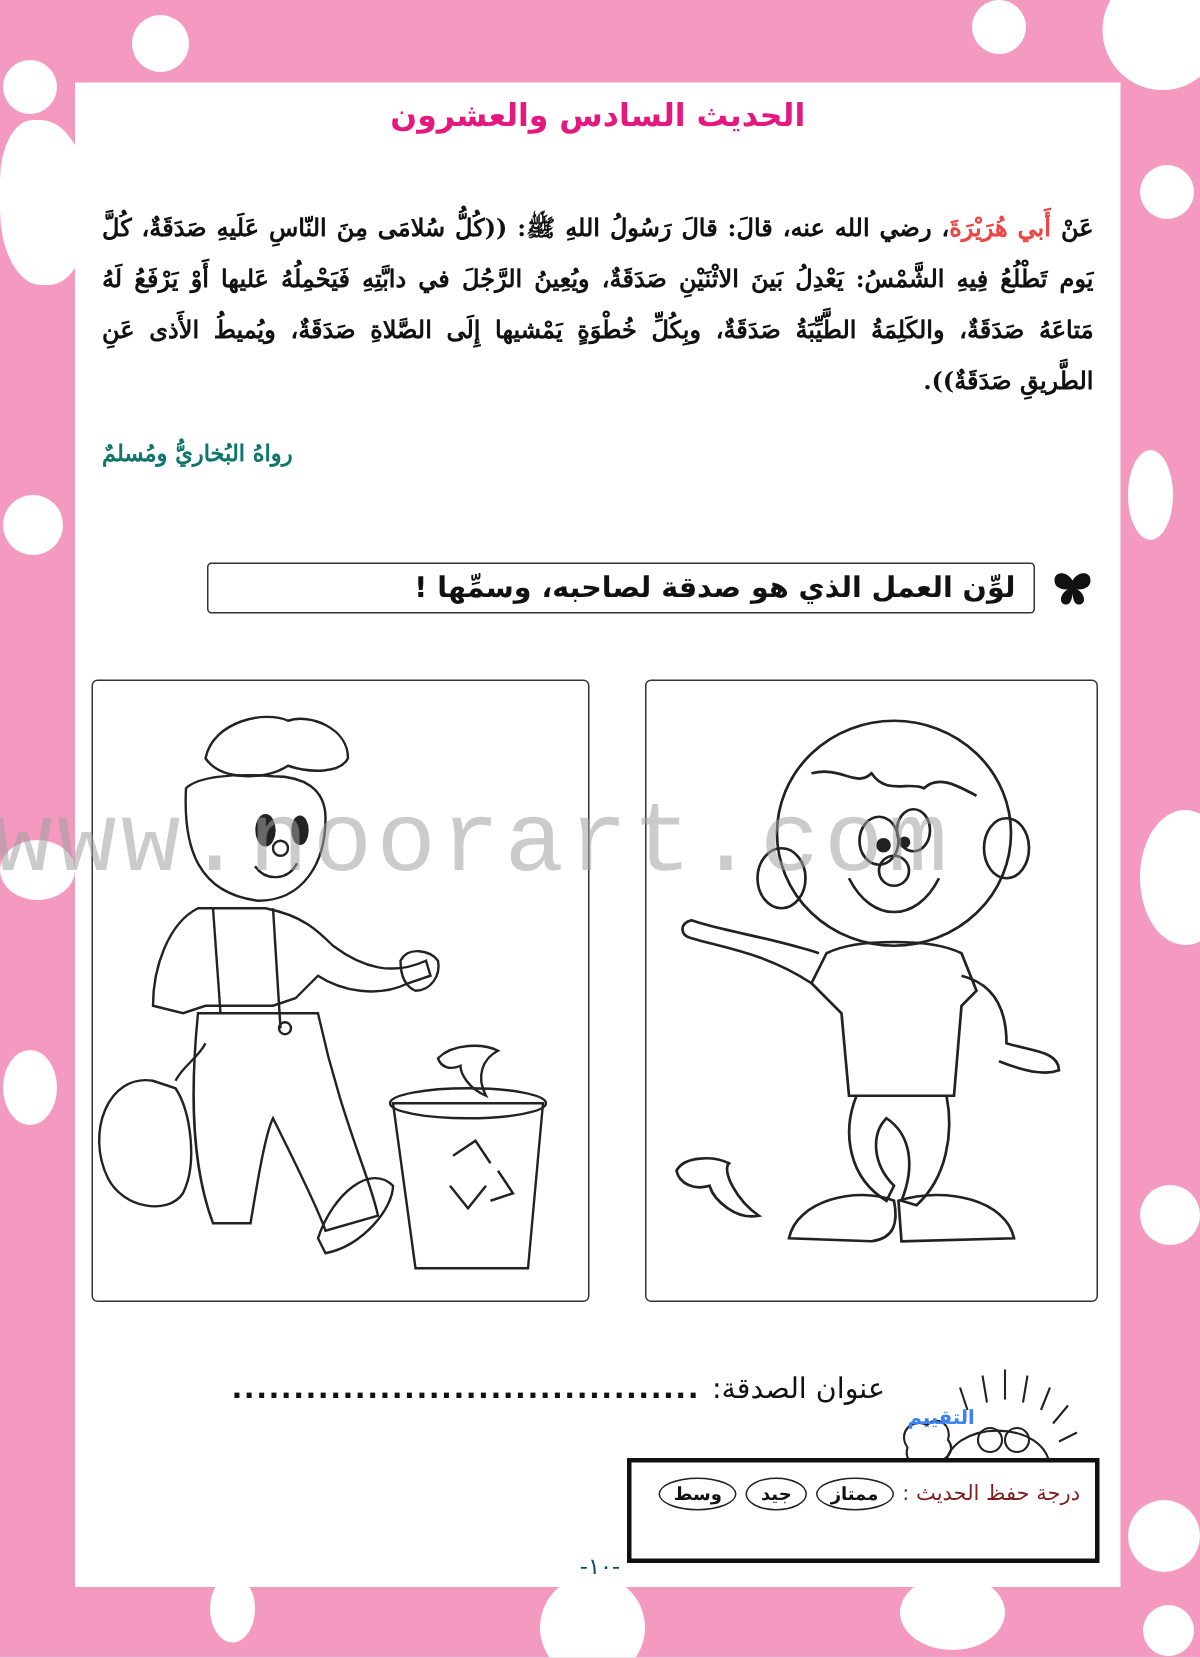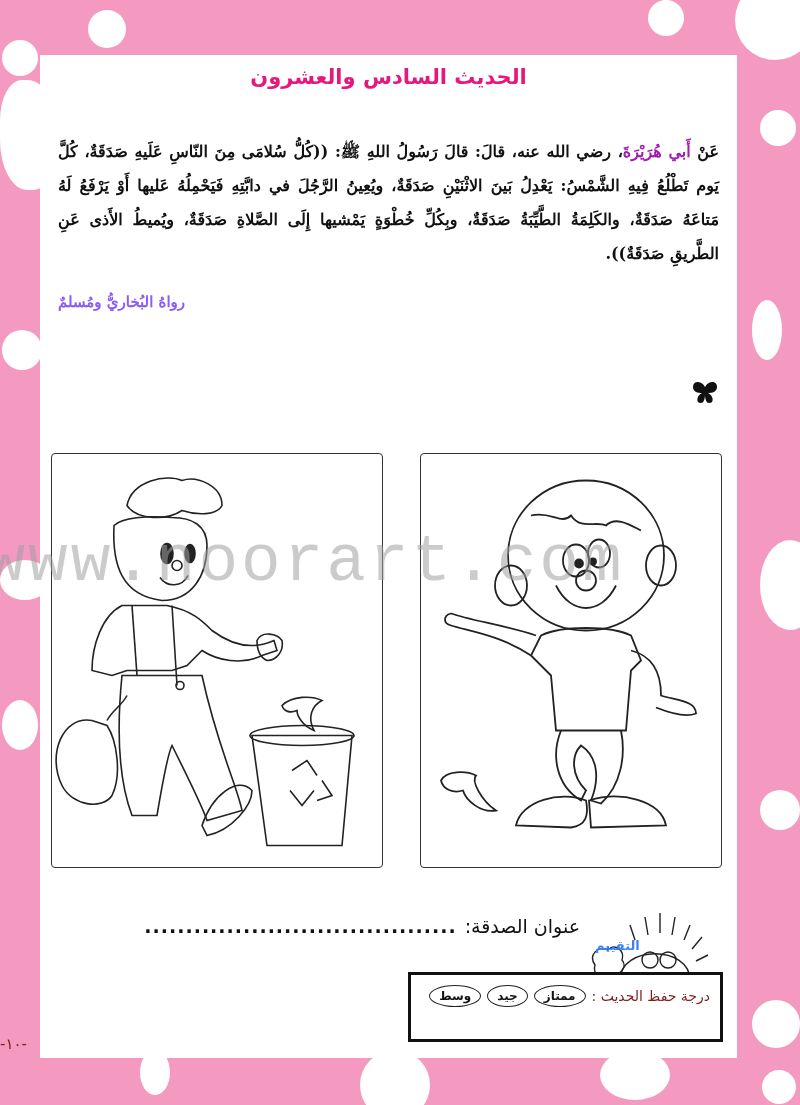--- a/index.html
+++ b/index.html
@@ -3,39 +3,39 @@
 <meta charset="utf-8">
 <style>
   html, body { margin: 0; padding: 0; }
   body {
     width: 800px; height: 1105px; position: relative; overflow: hidden;
     background: #f49ac1;
     font-family: "DejaVu Sans", sans-serif;
   }
   .blob { position: absolute; background: #ffffff; border-radius: 50%; }
   .panel {
-    position: absolute; left: 40px; top: 55px; width: 697px; height: 1003px;
+    position: absolute; left: 50px; top: 55px; width: 697px; height: 1003px;
     background: #ffffff;
   }
   .rtl { direction: rtl; unicode-bidi: embed; }
   .title {
     position: absolute; left: 0; right: 0; text-align: center;
     color: #e5187f; font-family: "DejaVu Sans", sans-serif; font-weight: bold;
   }
   .title1 { top: 10px; font-size: 21px; }
   .title2 { top: 38px; font-size: 21px; }
   .hadith {
     position: absolute; left: 18px; right: 18px; top: 80px;
     font-family: "DejaVu Serif", serif; font-size: 16px; font-weight: bold;
     line-height: 34px; color: #111; text-align: justify; text-align-last: right;
   }
-  .hadith .narrator { color: #a21caf; }
+  .hadith .narrator { color: #ef4444; }
   .source {
     position: absolute; left: 18px; top: 238px;
-    color: #8b5cf6; font-family: "DejaVu Serif", serif; font-size: 15px; font-weight: bold;
+    color: #0f766e; font-family: "DejaVu Serif", serif; font-size: 15px; font-weight: bold;
   }
   .instr-box {
     position: absolute; left: 88px; top: 320px; width: 552px; height: 34px;
     border: 1.5px solid #333; border-radius: 3px; background: #fff;
     font-size: 19px; font-weight: bold; color: #111;
     display: flex; align-items: center; justify-content: flex-start;
     padding-right: 12px; box-sizing: border-box;
   }
   .butterfly { position: absolute; left: 652px; top: 326px; width: 26px; height: 24px; }
   .frame {
@@ -64,22 +64,22 @@
     position: absolute; left: 368px; top: 917px; width: 315px; height: 70px;
     border: 3px solid #111; background: #fff; box-sizing: border-box;
     display: flex; align-items: flex-start; padding: 10px 10px 0 0; gap: 6px;
   }
   .rating-label { font-size: 14px; color: #7f1d1d; white-space: nowrap; margin-top: 3px; }
   .pill {
     border: 1.5px solid #222; border-radius: 50%; padding: 3px 9px;
     font-size: 12px; font-weight: bold; color: #111; background: #fff;
   }
   .page-number {
-    position: absolute; left: 0; width: 800px; top: 1035px; 
-    font-size: 15px; color: #7f1d1d; z-index: 3;
+    position: absolute; left: 0; width: 800px; top: 1035px; text-align: center;
+    font-size: 15px; color: #0c4a6e; z-index: 3;
   }
 </style>
 </head>
 <body>
 
 <div class="blob" style="left:88px;top:10px;width:38px;height:38px;"></div>
 <div class="blob" style="left:2px;top:40px;width:36px;height:36px;"></div>
 <div class="blob" style="left:648px;top:0px;width:36px;height:36px;"></div>
 <div class="blob" style="left:0px;top:80px;width:60px;height:110px;border-radius:40% 60% 50% 50%;"></div>
 <div class="blob" style="left:735px;top:-20px;width:80px;height:80px;"></div>
@@ -100,20 +100,21 @@
 
   <div class="title title1 rtl">الحديث السادس والعشرون</div>
 
   <div class="hadith rtl">
     <span>عَنْ</span>
     <span class="narrator">أَبي هُرَيْرَةَ</span><span>، رضي الله عنه، قالَ: قالَ رَسُولُ اللهِ ﷺ: ((كُلُّ سُلامَى مِنَ النّاسِ عَلَيهِ صَدَقَةٌ، كُلَّ يَوم تَطْلُعُ فِيهِ الشَّمْسُ: يَعْدِلُ بَينَ الاثْنَيْنِ صَدَقَةٌ، ويُعِينُ الرَّجُلَ في دابَّتِهِ فَيَحْمِلُهُ عَليها أَوْ يَرْفَعُ لَهُ مَتاعَهُ صَدَقَةٌ، والكَلِمَةُ الطَّيِّبَةُ صَدَقَةٌ، وبِكُلِّ خُطْوَةٍ يَمْشيها إِلَى الصَّلاةِ صَدَقَةٌ، ويُميطُ الأَذى عَنِ الطَّريقِ صَدَقَةٌ)).</span>
   </div>
 
   <div class="source rtl">رواهُ البُخاريُّ ومُسلمٌ</div>
 
+  <div class="instr-box rtl">لوِّن العمل الذي هو صدقة لصاحبه، وسمِّها !</div>
   <svg class="butterfly" viewBox="0 0 26 24">
     <path d="M13 6 C10 0 1 -1 1 6 C1 11 6 12 10 12 C5 14 3 22 9 22 C12 22 13 17 13 14 C13 17 14 22 17 22 C23 22 21 14 16 12 C20 12 25 11 25 6 C25 -1 16 0 13 6 Z" fill="#111"></path>
   </svg>
 
   <div class="frame frame-left">
     <svg viewBox="0 0 330 410" fill="none" stroke="#222" stroke-width="1.6">
 
       <path d="M75 50 C80 25 115 18 130 25 C145 20 170 30 170 50 C165 60 145 60 130 55 C115 65 85 65 75 50 Z"></path>
 
       <path d="M62 70 C60 110 70 140 110 145 C140 145 155 120 155 90 C155 70 140 62 120 62 C95 60 70 62 62 70 Z"></path>

